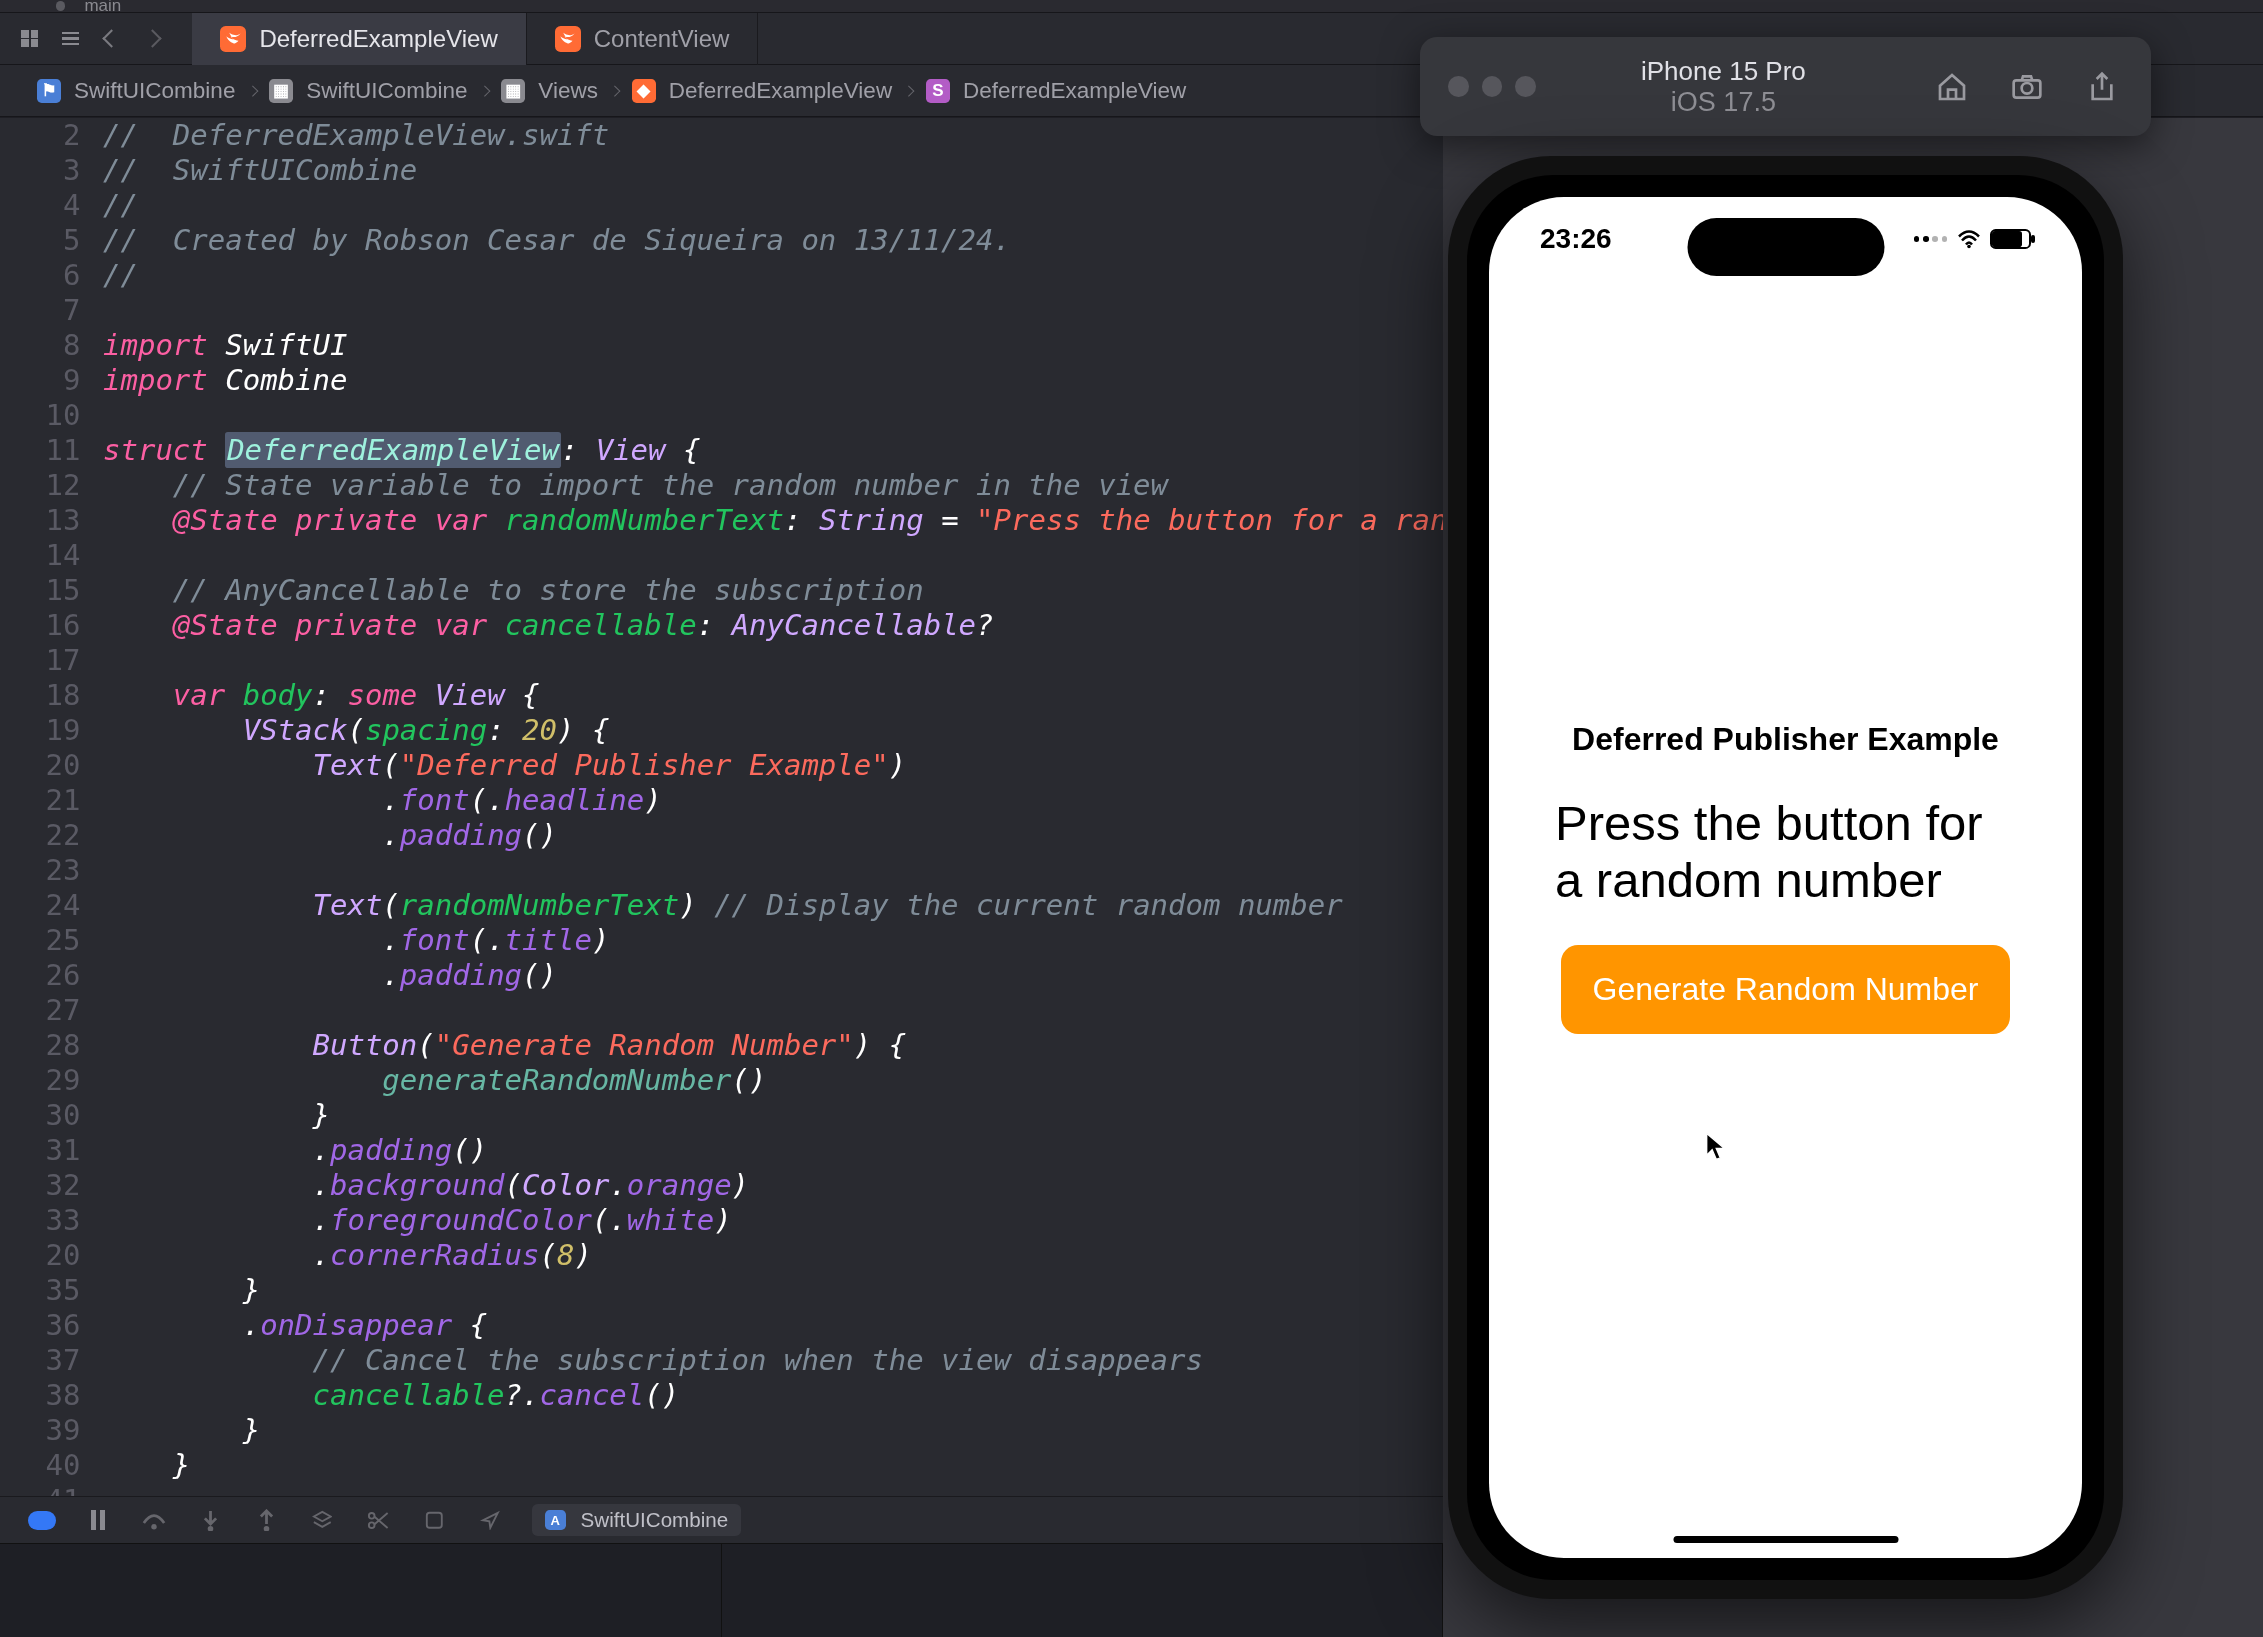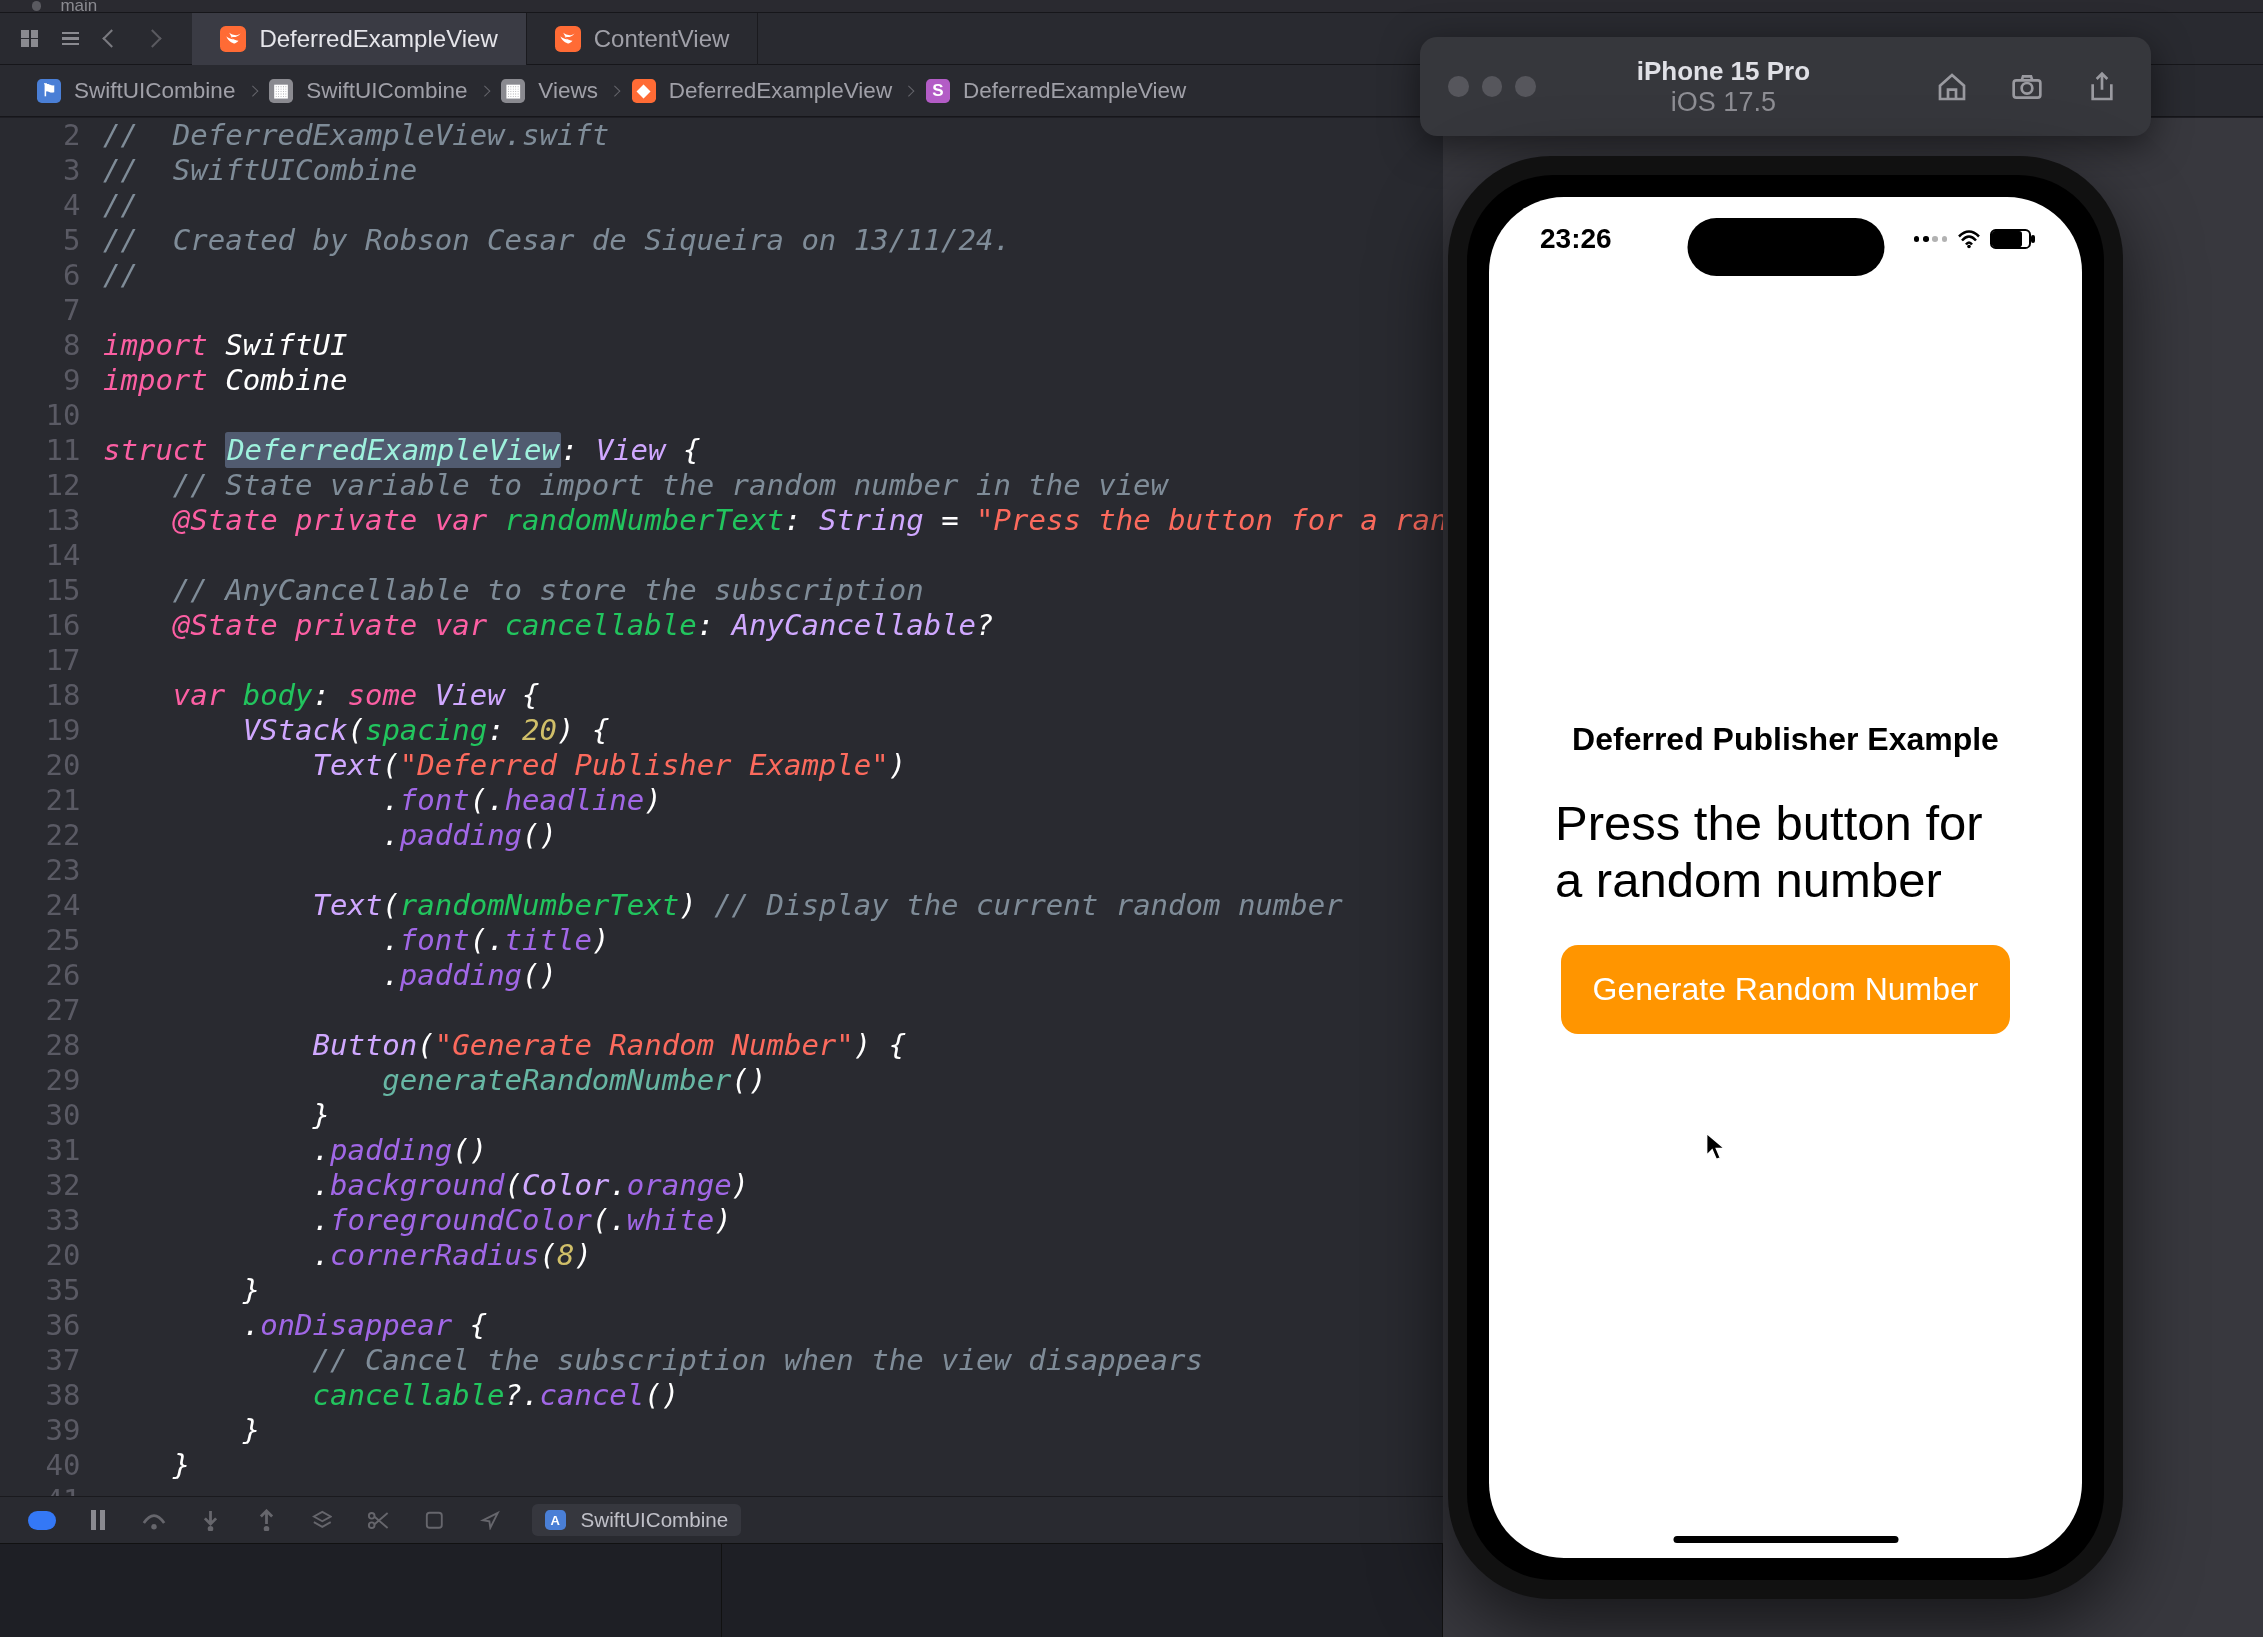--- a/index.html
+++ b/index.html
@@ -13,21 +13,21 @@
     font-size: 22.5px;
   }
   
   
   .branch-bar {
     height: 13px;
     background: #2a2a30;
     border-bottom: 0.9px solid #16161a;
     display: flex;
     align-items: center;
-    padding-left: 32px;
+    padding-left: 56px;
     font-size: 17px;
     color: #8a8a90;
   }
   .branch-dot {
     width: 9.4px; height: 9.4px; border-radius: 50%;
     background: #5a5a60; margin-right: 19px;
   }
   
   
   .tab-bar {
@@ -204,21 +204,21 @@
     box-shadow: 0 9.4px 37px rgba(0,0,0,.5);
     display: flex;
     align-items: center;
     padding: 0 28px;
     gap: 13px;
     z-index: 5;
   }
   .traffic { display: flex; gap: 13px; }
   .traffic span { width: 20.6px; height: 20.6px; border-radius: 50%; background: #56565c; }
   .sim-title-block { flex: 1; text-align: center; }
-  .sim-title { font-size: 26px; color: #e0e0e6; font-weight: 700; }
+  .sim-title { font-size: 26px; color: #e0e0e6; font-weight: 400; }
   .sim-sub { font-size: 27px; color: #8e8e94; }
   .sim-toolbar-btn { width: 43px; height: 43px; display: flex; align-items: center; justify-content: center; color: #8e8e94; margin-left: 19px; }
   
   
   .device {
     position: absolute;
     top: 156px;
     left: 1448px;
     width: 675px;
     height: 1443px;

